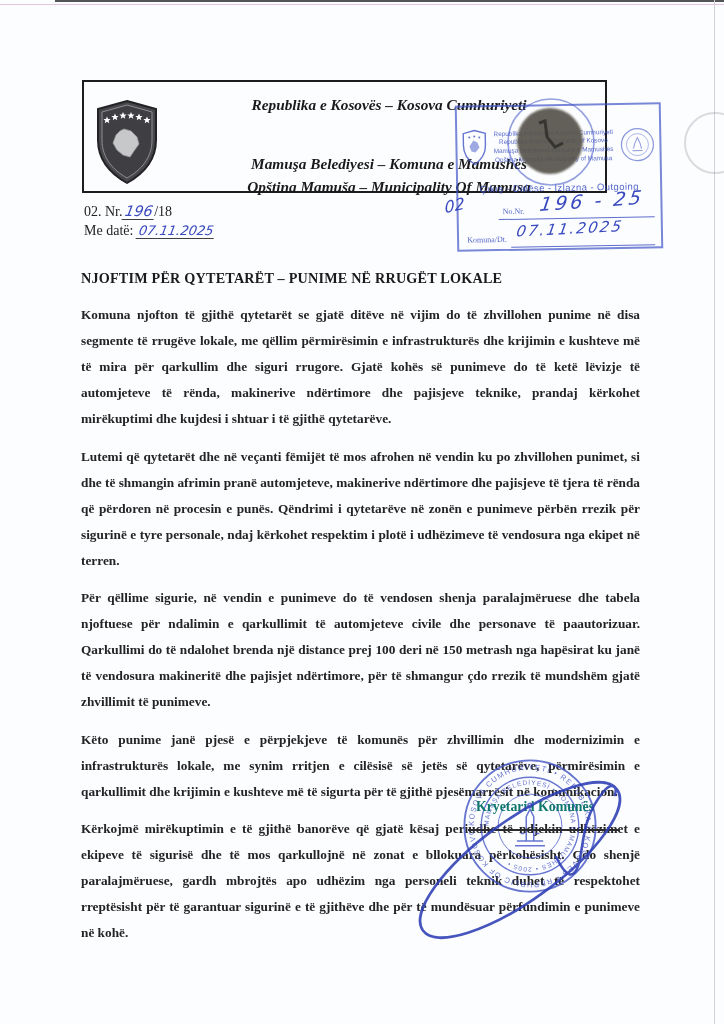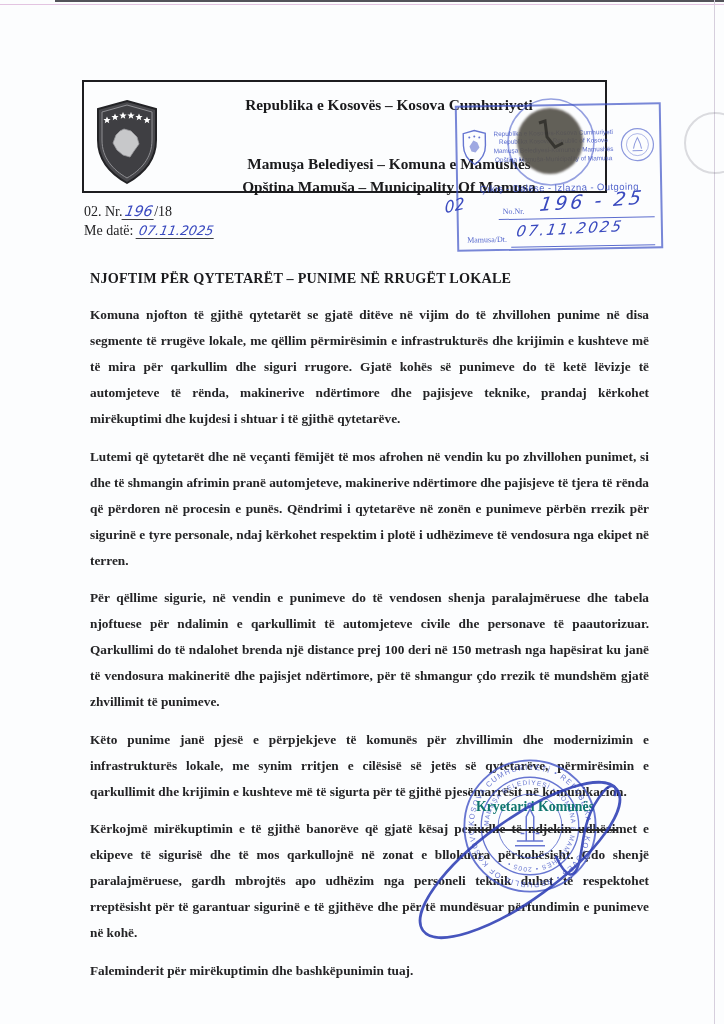--- a/index.html
+++ b/index.html
@@ -6,21 +6,21 @@
   .page{position:relative;width:724px;height:1024px;margin:0 auto;background:#fcfdfe;overflow:hidden;
         font-family:"Liberation Serif","DejaVu Serif",serif;color:#222;}
   
   .top-dark-line{position:absolute;left:55px;top:0;width:669px;height:2px;background:#53535a;}
   .pink-line{position:absolute;left:0;top:4px;width:724px;height:1px;background:rgba(205,150,200,.55);}
   .right-edge-line{position:absolute;left:714px;top:0;width:1px;height:1024px;background:#d6cfdd;}
 
   
   .head-box{position:absolute;left:82px;top:80px;width:525px;height:113px;border:2px solid #1d1d20;box-sizing:border-box;}
   .emblem{position:absolute;left:10px;top:16px;width:66px;height:88px;}
-  .lh-line{position:absolute;left:95px;right:6px;text-align:center;font-weight:bold;font-size:15.3px;color:#1a1a1c;white-space:nowrap;}
+  .lh-line{position:absolute;left:95px;right:6px;text-align:center;font-weight:bold;font-size:15.3px;color:#1a1a1c;white-space:nowrap;font-style:italic;}
   .lh1{top:14px;} .lh2{top:37px;} .lh3{top:73px;} .lh4{top:96px;}
 
   
   .out-stamp{position:absolute;left:456px;top:104px;width:206px;height:146px;box-sizing:border-box;
              border:2px solid rgba(64,84,198,.7);color:#4254c6;transform:rotate(-1deg);}
   .out-row1{position:absolute;left:4px;top:8px;right:4px;height:64px;display:flex;align-items:center;}
   .out-center{flex:1;text-align:center;font-family:"Liberation Sans",sans-serif;font-size:6.4px;line-height:8.6px;color:rgba(64,84,198,.85);}
   .out-dir{position:absolute;left:0;right:0;top:76px;text-align:center;font-family:"Liberation Sans",sans-serif;
            font-size:9.5px;letter-spacing:.4px;color:rgba(64,84,198,.9);}
   .out-label{font-family:Liberation Serif, serif;font-size:8px;color:rgba(64,84,198,.9);}
@@ -34,21 +34,21 @@
   .out-date-line{position:absolute;left:52px;right:6px;top:140px;border-bottom:1.6px solid rgba(64,84,198,.85);}
   .ink-blob{position:absolute;left:505px;top:97px;width:92px;height:92px;}
   .bleed-circle{position:absolute;left:684px;top:112px;width:58px;height:58px;border:2px solid rgba(120,120,130,.25);border-radius:50%;}
 
   
   .ref1{position:absolute;left:84px;top:203px;font-size:14px;color:#232325;}
   .ref2{position:absolute;left:84px;top:223px;font-size:14px;color:#232325;}
   .ref-hand{font-size:14.5px;transform:skewX(-10deg);display:inline-block;border-bottom:1px solid #3e3e42;padding:0 2px;}
 
   
-  .doc-body{position:absolute;left:90px;top:270px;width:559px;}
+  .doc-body{position:absolute;left:81px;top:270px;width:559px;}
   .doc-title{font-weight:bold;font-size:14.2px;letter-spacing:.2px;color:#1b1b1d;margin:0 0 15px 0;}
   .doc-body p{margin:0 0 11.5px 0;font-size:13.3px;line-height:26px;text-align:justify;font-weight:bold;color:#242426;}
   .closing{text-align:left !important;}
 
   
   .round-stamp{position:absolute;left:455px;top:751px;width:150px;height:150px;opacity:.8;}
   .sig-role{position:absolute;left:450px;top:799px;width:170px;text-align:center;font-weight:bold;font-size:13.8px;color:#0f766e;}
   .sig-line{position:absolute;left:468px;top:829px;width:150px;border-top:2px solid #2a2a2c;}
   .sig-name{position:absolute;left:443px;top:834px;width:200px;text-align:center;font-weight:bold;font-size:13.8px;color:#1b1b1d;}
   .sig-scribble{position:absolute;left:408px;top:765px;width:245px;height:180px;}
@@ -100,21 +100,21 @@
         <circle cx="18" cy="18" r="16" fill="none" stroke="rgba(64,84,198,.6)" stroke-width="1.2"></circle>
         <circle cx="18" cy="18" r="11" fill="none" stroke="rgba(64,84,198,.45)" stroke-width="0.9"></circle>
         <path d="M14 22 C15 16 17 13 18 11 C19 13 21 16 22 22 M13 24 H23" fill="none" stroke="rgba(64,84,198,.6)" stroke-width="1"></path>
       </svg>
     </div>
     <div class="out-dir">Çıkış - Dalëse - Izlazna - Outgoing</div>
     <div class="hand out-02">02</div>
     <div class="out-label out-num-label">No.Nr.</div>
     <div class="out-num-line"></div>
     <div class="hand out-num-hand">196 - 25</div>
-    <div class="out-label out-date-label">Mamusa/Dt.</div>
+    <div class="out-label out-date-label">Komuna/Dt.</div>
     <div class="out-date-line"></div>
     <div class="hand out-date-hand">07.11.2025</div>
   </div>
 
   <svg class="ink-blob" viewBox="0 0 92 92">
     <defs>
         <filter id="blur1">
           <feGaussianBlur stdDeviation="0.9"></feGaussianBlur>
         </filter>
       </defs>
@@ -132,21 +132,20 @@
     <span class="hand ref-hand" style="font-size:13px;">07.11.2025</span>
   </div>
 
   <div class="doc-body">
     <div class="doc-title">NJOFTIM PËR QYTETARËT – PUNIME NË RRUGËT LOKALE</div>
     <p>Komuna njofton të gjithë qytetarët se gjatë ditëve në vijim do të zhvillohen punime në disa segmente të rrugëve lokale, me qëllim përmirësimin e infrastrukturës dhe krijimin e kushteve më të mira për qarkullim dhe siguri rrugore. Gjatë kohës së punimeve do të ketë lëvizje të automjeteve të rënda, makinerive ndërtimore dhe pajisjeve teknike, prandaj kërkohet mirëkuptimi dhe kujdesi i shtuar i të gjithë qytetarëve.</p>
     <p>Lutemi që qytetarët dhe në veçanti fëmijët të mos afrohen në vendin ku po zhvillohen punimet, si dhe të shmangin afrimin pranë automjeteve, makinerive ndërtimore dhe pajisjeve të tjera të rënda që përdoren në procesin e punës. Qëndrimi i qytetarëve në zonën e punimeve përbën rrezik për sigurinë e tyre personale, ndaj kërkohet respektim i plotë i udhëzimeve të vendosura nga ekipet në terren.</p>
     <p>Për qëllime sigurie, në vendin e punimeve do të vendosen shenja paralajmëruese dhe tabela njoftuese për ndalimin e qarkullimit të automjeteve civile dhe personave të paautorizuar. Qarkullimi do të ndalohet brenda një distance prej 100 deri në 150 metrash nga hapësirat ku janë të vendosura makineritë dhe pajisjet ndërtimore, për të shmangur çdo rrezik të mundshëm gjatë zhvillimit të punimeve.</p>
     <p>Këto punime janë pjesë e përpjekjeve të komunës për zhvillimin dhe modernizimin e infrastrukturës lokale, me synim rritjen e cilësisë së jetës së qytetarëve, përmirësimin e qarkullimit dhe krijimin e kushteve më të sigurta për të gjithë pjesëmarrësit në komunikacion.</p>
     <p>Kërkojmë mirëkuptimin e të gjithë banorëve që gjatë kësaj periudhe të ndjekin udhëzimet e ekipeve të sigurisë dhe të mos qarkullojnë në zonat e bllokuara përkohësisht. Çdo shenjë paralajmëruese, gardh mbrojtës apo udhëzim nga personeli teknik duhet të respektohet rreptësisht për të garantuar sigurinë e të gjithëve dhe për të mundësuar përfundimin e punimeve në kohë.</p>
-    <p class="closing">Faleminderit për mirëkuptimin dhe bashkëpunimin tuaj.</p>
   </div>
 
   <svg class="round-stamp" viewBox="0 0 160 160">
     <defs>
       <path id="rsOuter" d="M80,80 m-60,0 a60,60 0 1,1 120,0 a60,60 0 1,1 -120,0"></path>
       <path id="rsInner" d="M80,80 m-44,0 a44,44 0 1,1 88,0 a44,44 0 1,1 -88,0"></path>
     </defs>
     <circle cx="80" cy="80" r="70" fill="none" stroke="#4254c6" stroke-width="2"></circle>
     <circle cx="80" cy="80" r="52" fill="none" stroke="#4254c6" stroke-width="1.4"></circle>
     <circle cx="80" cy="80" r="34" fill="none" stroke="#4254c6" stroke-width="1"></circle>

